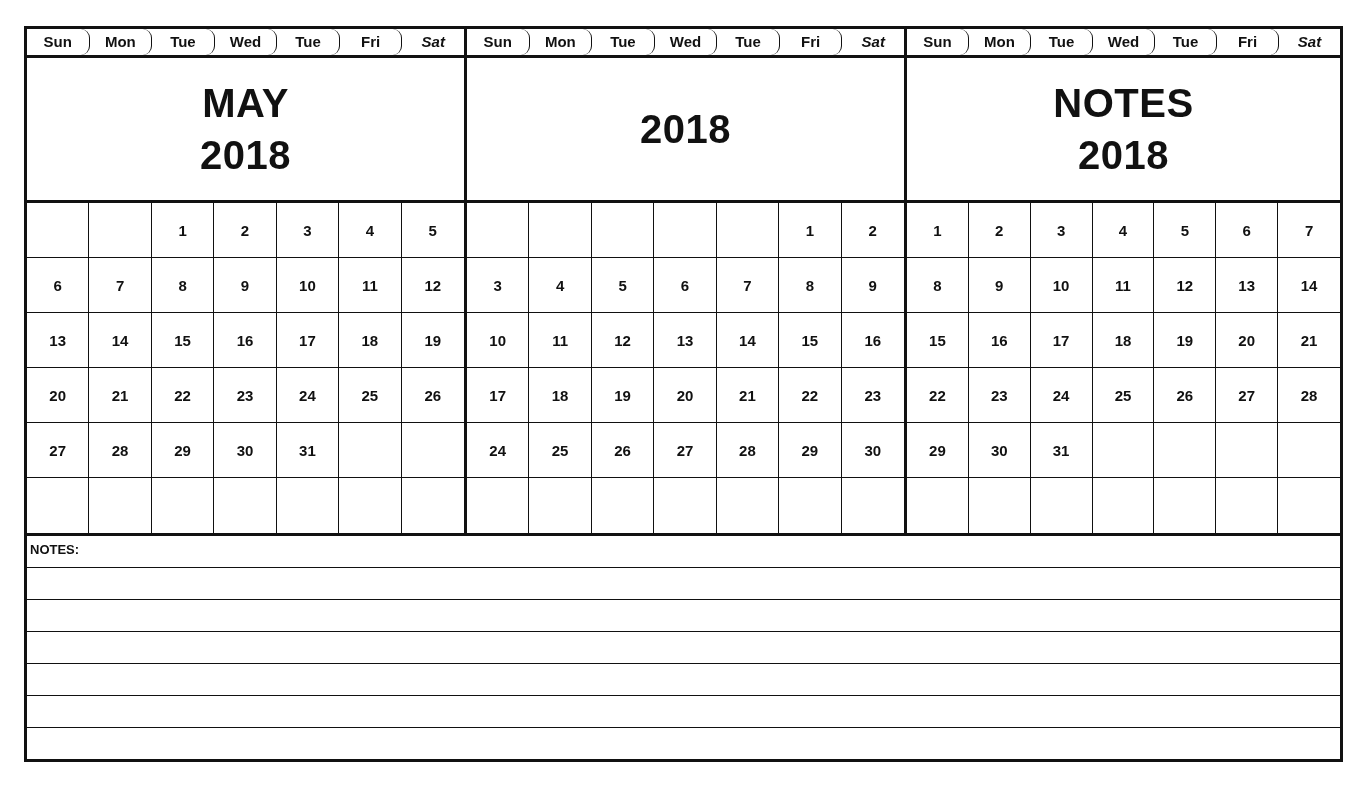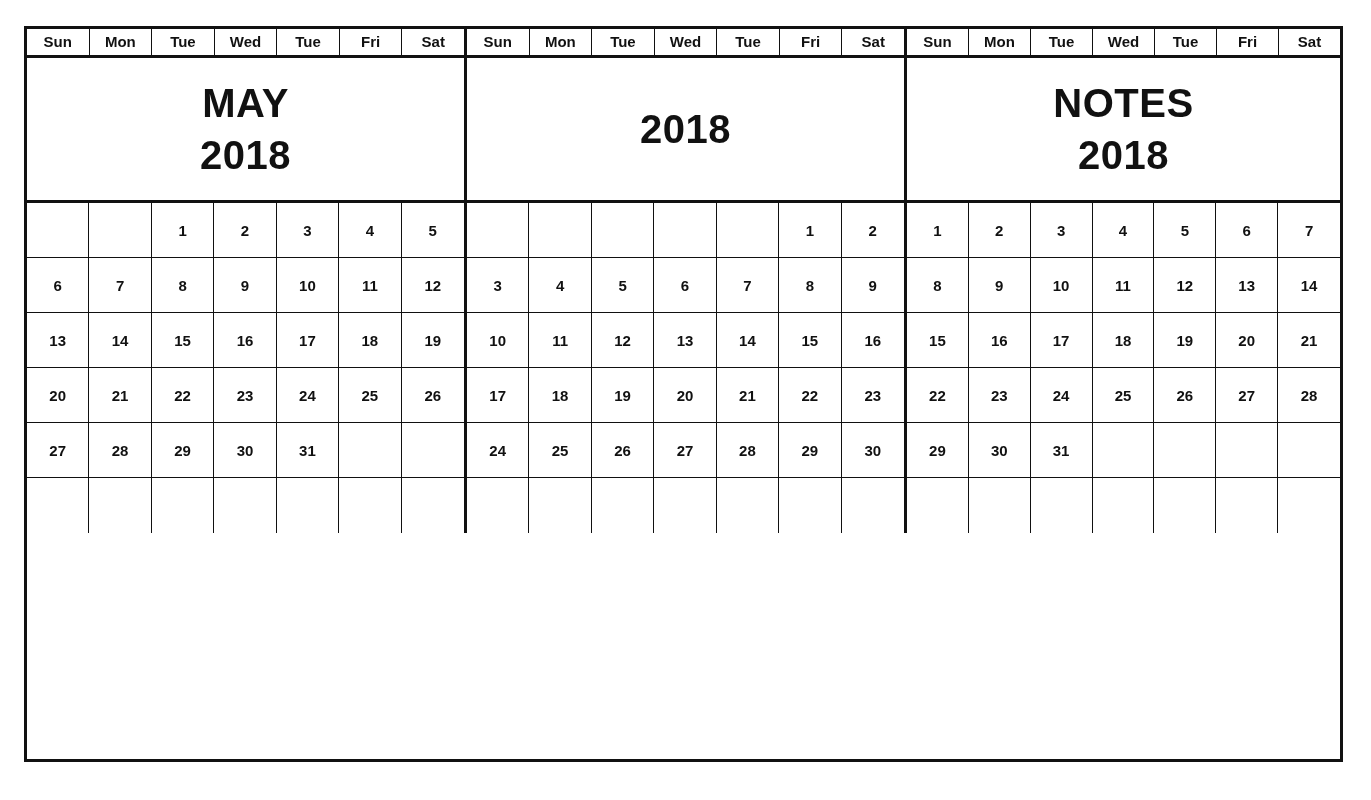--- a/index.html
+++ b/index.html
@@ -6,22 +6,22 @@
     body { width: 1371px; height: 800px; position: relative; overflow: hidden;
            font-family: "Liberation Sans", "DejaVu Sans", sans-serif; color: #111; }
     .sheet { position: absolute; left: 24px; top: 26px; width: 1319px; height: 736px;
              border: 3px solid #111; box-sizing: border-box; background: #fff; }
     .months { position: absolute; left: 0; top: 0; width: 1313px; height: 504px; display: flex; }
     .month { width: 440px; height: 504px; box-sizing: border-box; border-right: 3px solid #111;
              display: flex; flex-direction: column; }
     .month:last-child { border-right: none; width: 433px; }
     .dow-row { display: flex; height: 29px; border-bottom: 3px solid #111; box-sizing: border-box; }
     .dow { flex: 1; text-align: center; font-weight: bold; font-size: 15px; line-height: 26px;
-           border-right: 1.5px solid #111; }
-    .dow:last-child { border-right: none; }
+           border-right: 1.5px solid #111; border-radius: 9px; }
+    .dow:last-child { border-right: none; font-style: italic; }
     .title { height: 145px; border-bottom: 3px solid #111; box-sizing: border-box;
              display: flex; flex-direction: column; align-items: center; justify-content: center; }
     .title .mname, .title .myear { font-weight: bold; font-size: 40px; line-height: 52px; letter-spacing: 0.5px; }
     .grid { flex: 1; display: grid; grid-template-columns: repeat(7, 1fr); grid-template-rows: repeat(6, 1fr); }
     .cell { border-right: 1.5px solid #111; border-bottom: 1.5px solid #111; display: flex;
             align-items: center; justify-content: center; font-weight: bold; font-size: 15px; }
     .cell.c7 { border-right: none; }
     .cell.r6 { border-bottom: none; }
     .notes { position: absolute; left: 0; top: 504px; width: 1313px; height: 226px;
              border-top: 3px solid #111; box-sizing: border-box; display: flex; flex-direction: column; }
@@ -204,13 +204,24 @@
           <div class="cell r6"></div>
           <div class="cell r6"></div>
           <div class="cell r6"></div>
           <div class="cell r6"></div>
           <div class="cell r6"></div>
           <div class="cell r6"></div>
           <div class="cell c7 r6"></div>
         </div>
       </div>
     </div>
+  <div class="notes" id="notes">
+      <div class="note-line">
+        <span class="notes-label">NOTES:</span>
+      </div>
+      <div class="note-line"></div>
+      <div class="note-line"></div>
+      <div class="note-line"></div>
+      <div class="note-line"></div>
+      <div class="note-line"></div>
+      <div class="note-line"></div>
+    </div>
 </div>
 
 </body></html>

